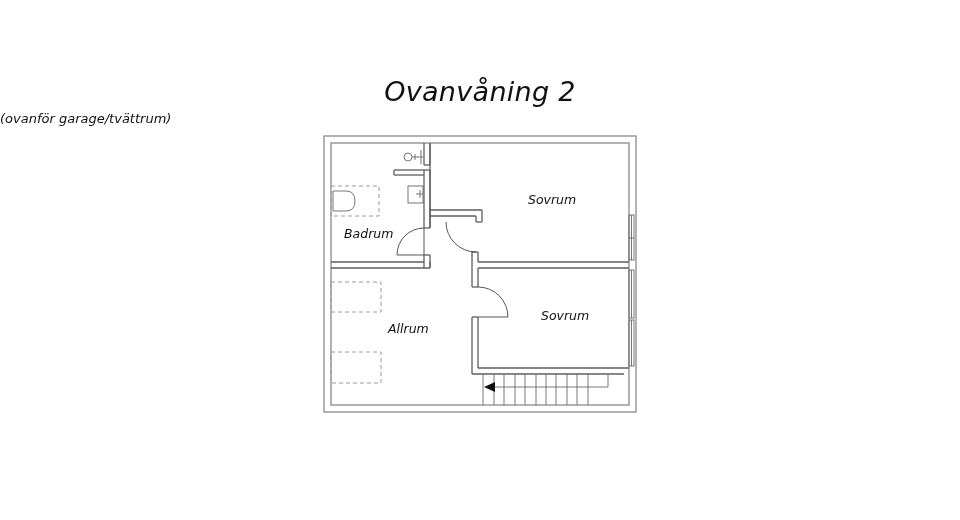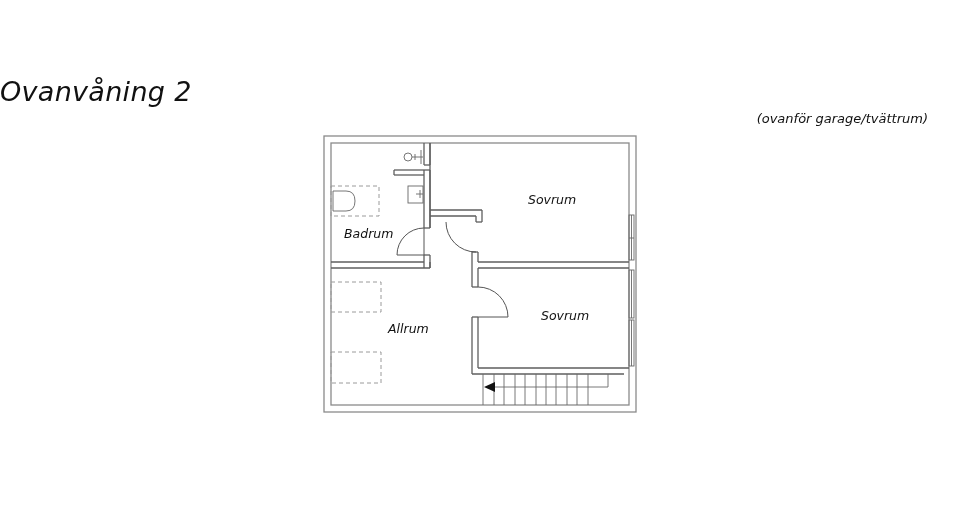--- a/index.html
+++ b/index.html
@@ -13,32 +13,33 @@
       position: relative;
       overflow: hidden;
       font-family: "DejaVu Sans", sans-serif;
       color: #111111;
     }
     .title {
       position: absolute;
       left: 0;
       width: 960px;
       top: 76px;
+      text-align: center;
       font-size: 27px;
       font-style: italic;
       font-weight: 300;
       letter-spacing: 0.3px;
       font-family: "DejaVu Sans", sans-serif;
     }
     .subtitle {
       position: absolute;
       left: 0;
       width: 928px;
       top: 111px;
-      text-align: right;
+      text-align: left;
       font-size: 13px;
       font-style: italic;
       font-family: "DejaVu Sans", sans-serif;
     }
     svg.plan {
       position: absolute;
       left: 0;
       top: 0;
     }
     .wall { fill: none; stroke: #8a8a8a; stroke-width: 1.3; }

